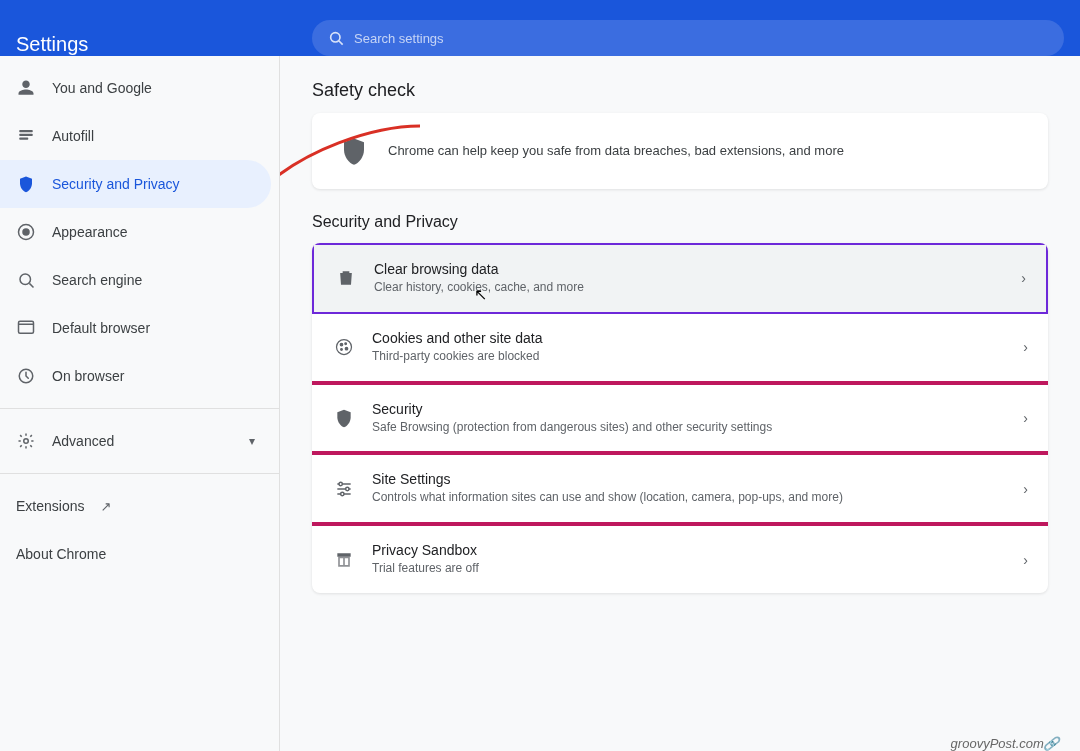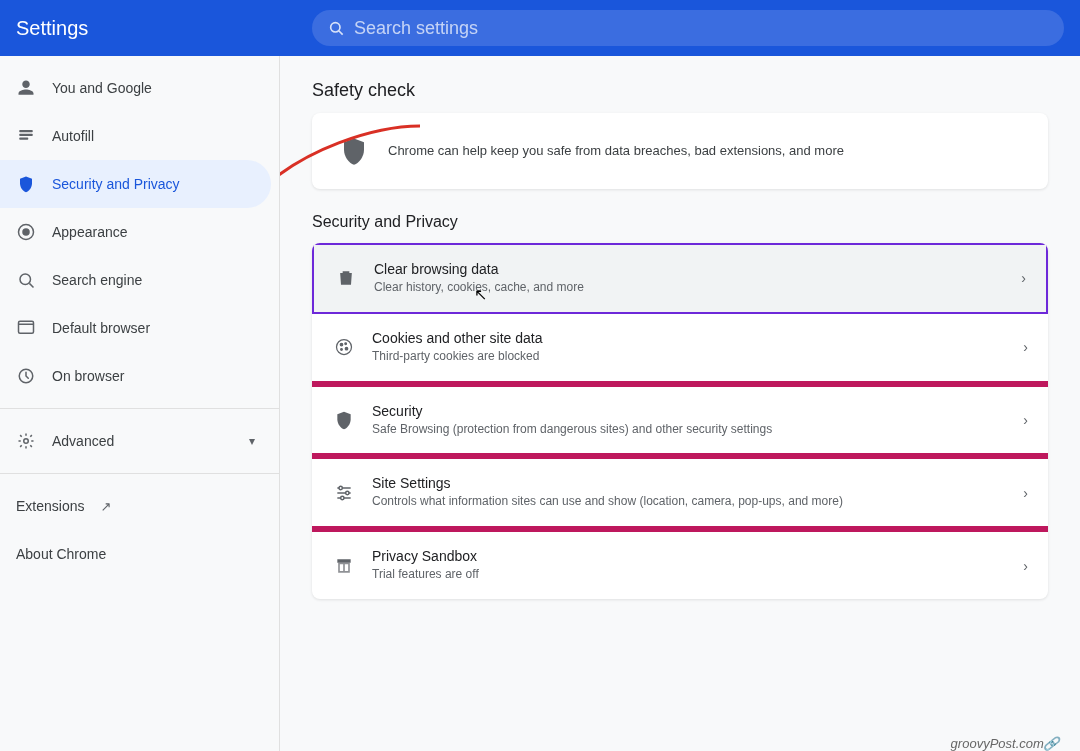--- a/index.html
+++ b/index.html
@@ -3,21 +3,21 @@
   <meta charset="utf-8">
   <style>
     * { box-sizing: border-box; margin: 0; padding: 0; }
     body { font-family: 'Segoe UI', Arial, sans-serif; background: #f1f3f4; width: 1080px; height: 751px; overflow: hidden; display: flex; flex-direction: column; }
 
     
     .topbar {
       background: #1a56db;
       height: 56px;
       display: flex;
-      align-items: center;
+      align-items: flex-end;
       padding: 0 16px;
       gap: 16px;
       flex-shrink: 0;
     }
     .topbar-title {
       color: white;
       font-size: 20px;
       font-weight: 400;
       width: 280px;
       flex-shrink: 0;
@@ -30,21 +30,21 @@
       display: flex;
       align-items: center;
       padding: 0 16px;
       gap: 10px;
     }
     .search-bar input {
       background: transparent;
       border: none;
       outline: none;
       color: rgba(255,255,255,0.9);
-      font-size: 18px;
+      font-size: 13px;
       flex: 1;
     }
     .search-bar input::placeholder { color: rgba(255,255,255,0.7); }
 
     
     .main-layout {
       display: flex;
       flex: 1;
       overflow: hidden;
     }
@@ -167,21 +167,21 @@
     .settings-list {
       background: white;
       border-radius: 8px;
       box-shadow: 0 1px 3px rgba(0,0,0,0.1);
       overflow: hidden;
     }
     .settings-row {
       display: flex;
       align-items: center;
       padding: 16px 20px;
-      border-bottom: 6px solid #be185d;
+      border-bottom: 4px solid #be185d;
       cursor: pointer;
       gap: 16px;
       position: relative;
     }
     .settings-row:last-child { border-bottom: none; }
     .settings-row.highlighted {
       background: #f1f3f4;
       border: 2px solid #6d28d9;
     }
     .row-icon {

